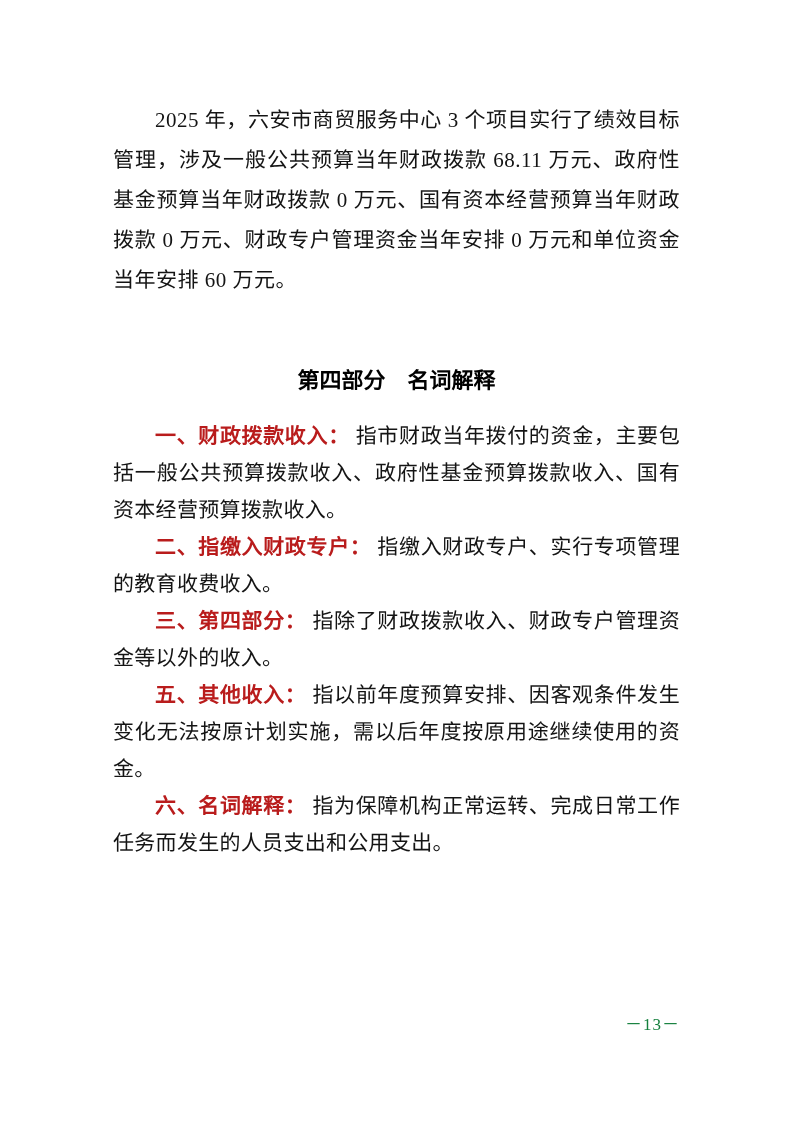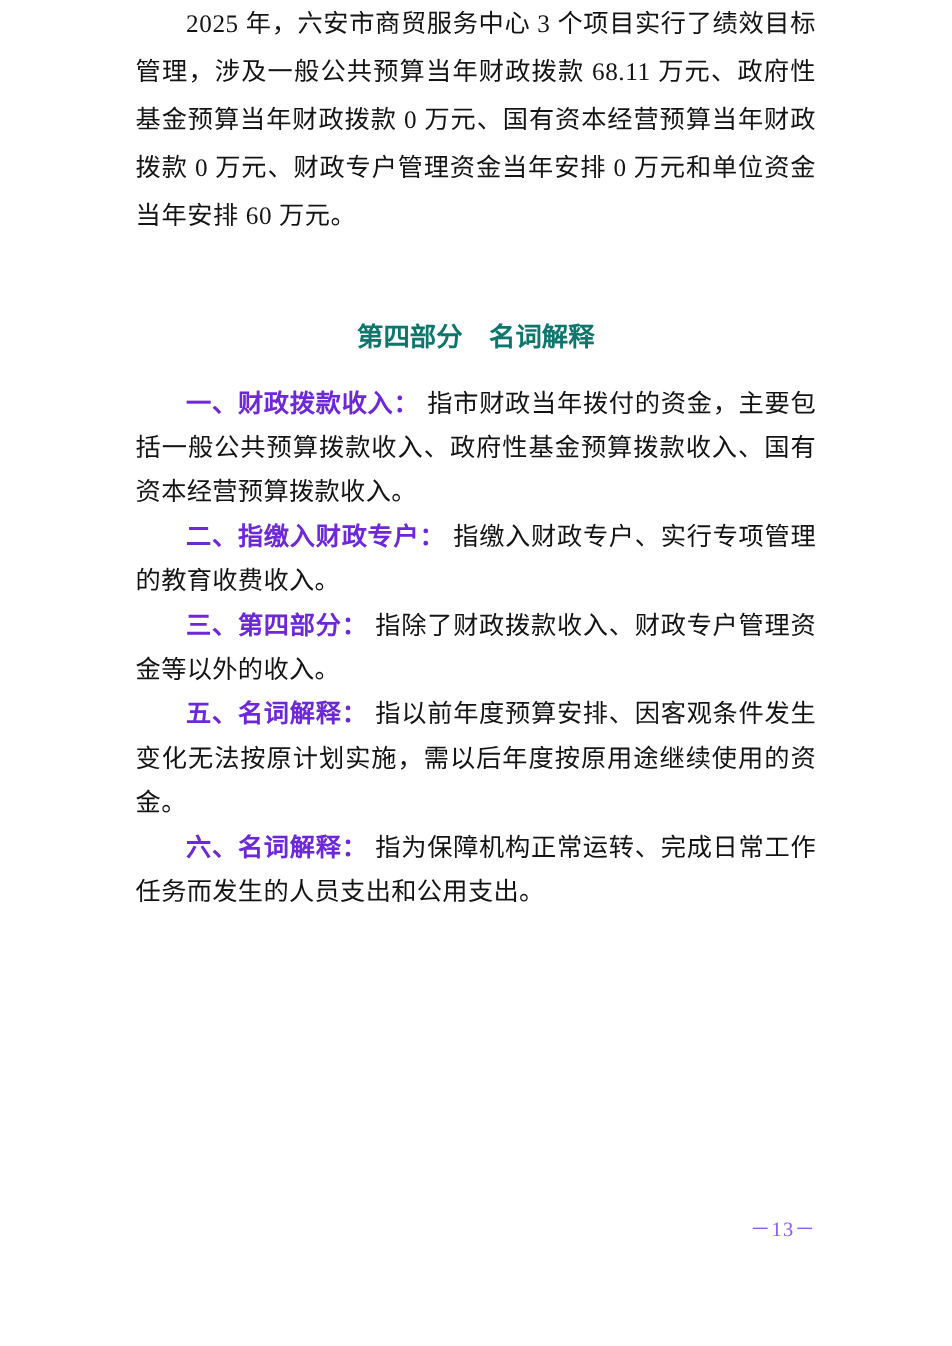--- a/index.html
+++ b/index.html
@@ -17,83 +17,84 @@
   }
   .page {
     position: absolute;
     left: 113px;
     top: 0;
     width: 567px;
     height: 1122px;
   }
   .intro {
     margin: 0;
+    padding-top: 100px;
     font-size: 21px;
     line-height: 40px;
     text-indent: 2em;
     text-align: justify;
     text-justify: inter-character;
     letter-spacing: 0.5px;
   }
   .section-title {
     margin: 66px 0 22px 0;
     font-family: "Liberation Sans", "DejaVu Sans", sans-serif;
     font-weight: bold;
     font-size: 22px;
     line-height: 30px;
     text-align: center;
-    color: #0f766e;
+    color: #000000;
   }
   .definitions {
     margin: 0;
   }
   .definition {
     margin: 0;
     font-size: 21px;
     line-height: 37px;
     text-indent: 2em;
     text-align: justify;
     text-justify: inter-character;
     letter-spacing: 0.3px;
   }
   .definition .term {
-    font-family: Liberation Sans, sans-serif;
+    font-family: Liberation Serif, serif;
     font-weight: bold;
-    color: #6d28d9;
+    color: #b91c1c;
   }
   .definition .term::after {
     content: " ";
   }
   .page-number {
     position: absolute;
     top: 1013px;
     right: 113px;
     font-size: 17px;
     line-height: 24px;
     letter-spacing: 1px;
-    color: #8b5cf6;
+    color: #15803d;
   }
 </style>
 </head>
 <body>
 
 <div class="page">
 
   <p class="intro">2025 年，六安市商贸服务中心 3 个项目实行了绩效目标管理，涉及一般公共预算当年财政拨款 68.11 万元、政府性基金预算当年财政拨款 0 万元、国有资本经营预算当年财政拨款 0 万元、财政专户管理资金当年安排 0 万元和单位资金当年安排 60 万元。</p>
 
   <h2 class="section-title">第四部分　名词解释</h2>
 
   <div class="definitions">
   <p class="definition"><span class="term">一、财政拨款收入：</span><span class="body">指市财政当年拨付的资金，主要包括一般公共预算拨款收入、政府性基金预算拨款收入、国有资本经营预算拨款收入。</span></p>
 
   <p class="definition"><span class="term">二、指缴入财政专户：</span><span class="body">指缴入财政专户、实行专项管理的教育收费收入。</span></p>
 
   <p class="definition"><span class="term">三、第四部分：</span><span class="body">指除了财政拨款收入、财政专户管理资金等以外的收入。</span></p>
 
 
-  <p class="definition"><span class="term">五、名词解释：</span><span class="body">指以前年度预算安排、因客观条件发生变化无法按原计划实施，需以后年度按原用途继续使用的资金。</span></p>
+  <p class="definition"><span class="term">五、其他收入：</span><span class="body">指以前年度预算安排、因客观条件发生变化无法按原计划实施，需以后年度按原用途继续使用的资金。</span></p>
 
   <p class="definition"><span class="term">六、名词解释：</span><span class="body">指为保障机构正常运转、完成日常工作任务而发生的人员支出和公用支出。</span></p>
 </div>
 
 </div>
 
 <div class="page-number">－13－</div>
 
 </body></html>

